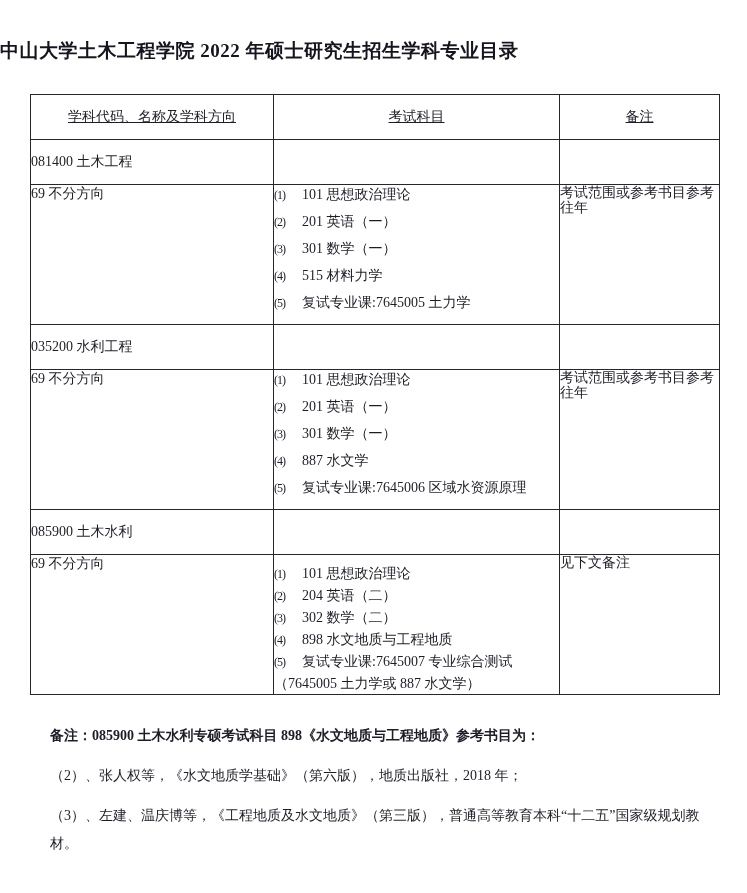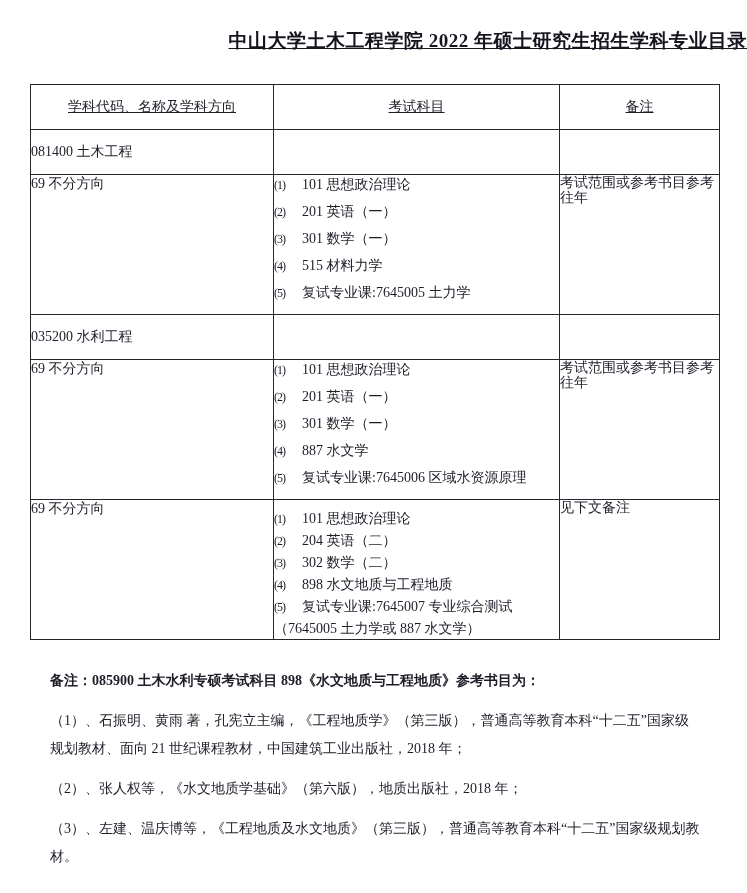--- a/index.html
+++ b/index.html
@@ -13,27 +13,26 @@
     font-family: "Liberation Serif", "DejaVu Serif", serif;
     color: #1d1d28;
     overflow: hidden;
   }
   .page {
     width: 747px;
     height: 893px;
     position: relative;
   }
   .doc-title {
-    margin: 28px 0 0 0;
-    text-align: right;
+    margin: 38px 0 0 0;
+    text-align: left;
     font-size: 19px;
     font-weight: bold;
     letter-spacing: 0.5px;
     color: #15151f;
-    text-decoration: underline;
   }
   table.catalog {
     border-collapse: collapse;
     table-layout: fixed;
     width: 689px;
     margin: 30px 0 0 30px;
   }
   table.catalog col.c1 { width: 243px; }
   table.catalog col.c2 { width: 286px; }
   table.catalog col.c3 { width: 160px; }
@@ -155,37 +154,41 @@
       <td class="subjects-cell">
         <div class="subject"><span class="no">(1)</span><span>101 思想政治理论</span></div>
         <div class="subject"><span class="no">(2)</span><span>201 英语（一）</span></div>
         <div class="subject"><span class="no">(3)</span><span>301 数学（一）</span></div>
         <div class="subject"><span class="no">(4)</span><span>887 水文学</span></div>
         <div class="subject"><span class="no">(5)</span><span>复试专业课:7645006 区域水资源原理</span></div>
       </td>
       <td class="remark-cell">考试范围或参考书目参考往年</td>
     </tr>
 
+    <tr class="r-code">
+      <td class="name-cell">085900 土木水利</td>
+      <td></td>
+      <td></td>
+    </tr>
 
     <tr class="r-dir3">
       <td class="dir-cell">69 不分方向</td>
       <td class="subjects-cell tight">
         <div class="subject"><span class="no">(1)</span><span>101 思想政治理论</span></div>
         <div class="subject"><span class="no">(2)</span><span>204 英语（二）</span></div>
         <div class="subject"><span class="no">(3)</span><span>302 数学（二）</span></div>
         <div class="subject"><span class="no">(4)</span><span>898 水文地质与工程地质</span></div>
         <div class="subject"><span class="no">(5)</span><span>复试专业课:7645007 专业综合测试</span></div>
         <div class="subject-extra">（7645005 土力学或 887 水文学）</div>
       </td>
       <td class="remark-cell">见下文备注</td>
     </tr>
 
   </tbody>
     </table>
 
   <div class="notes">
     <p class="note-line note-intro">备注：085900 土木水利专硕考试科目 898《水文地质与工程地质》参考书目为：</p>
-    <p class="note-line">（1）、石振明、黄雨 著，孔宪立主编，《工程地质学》（第三版），普通高等教育本科“十二五”国家级规划教材、面向 21 世纪课程教材，中国建筑工业出版社，2018 年；</p>
     <p class="note-line">（2）、张人权等，《水文地质学基础》（第六版），地质出版社，2018 年；</p>
     <p class="note-line">（3）、左建、温庆博等，《工程地质及水文地质》（第三版），普通高等教育本科“十二五”国家级规划教材。</p>
   </div>
 
 </div>
 
 </body></html>

